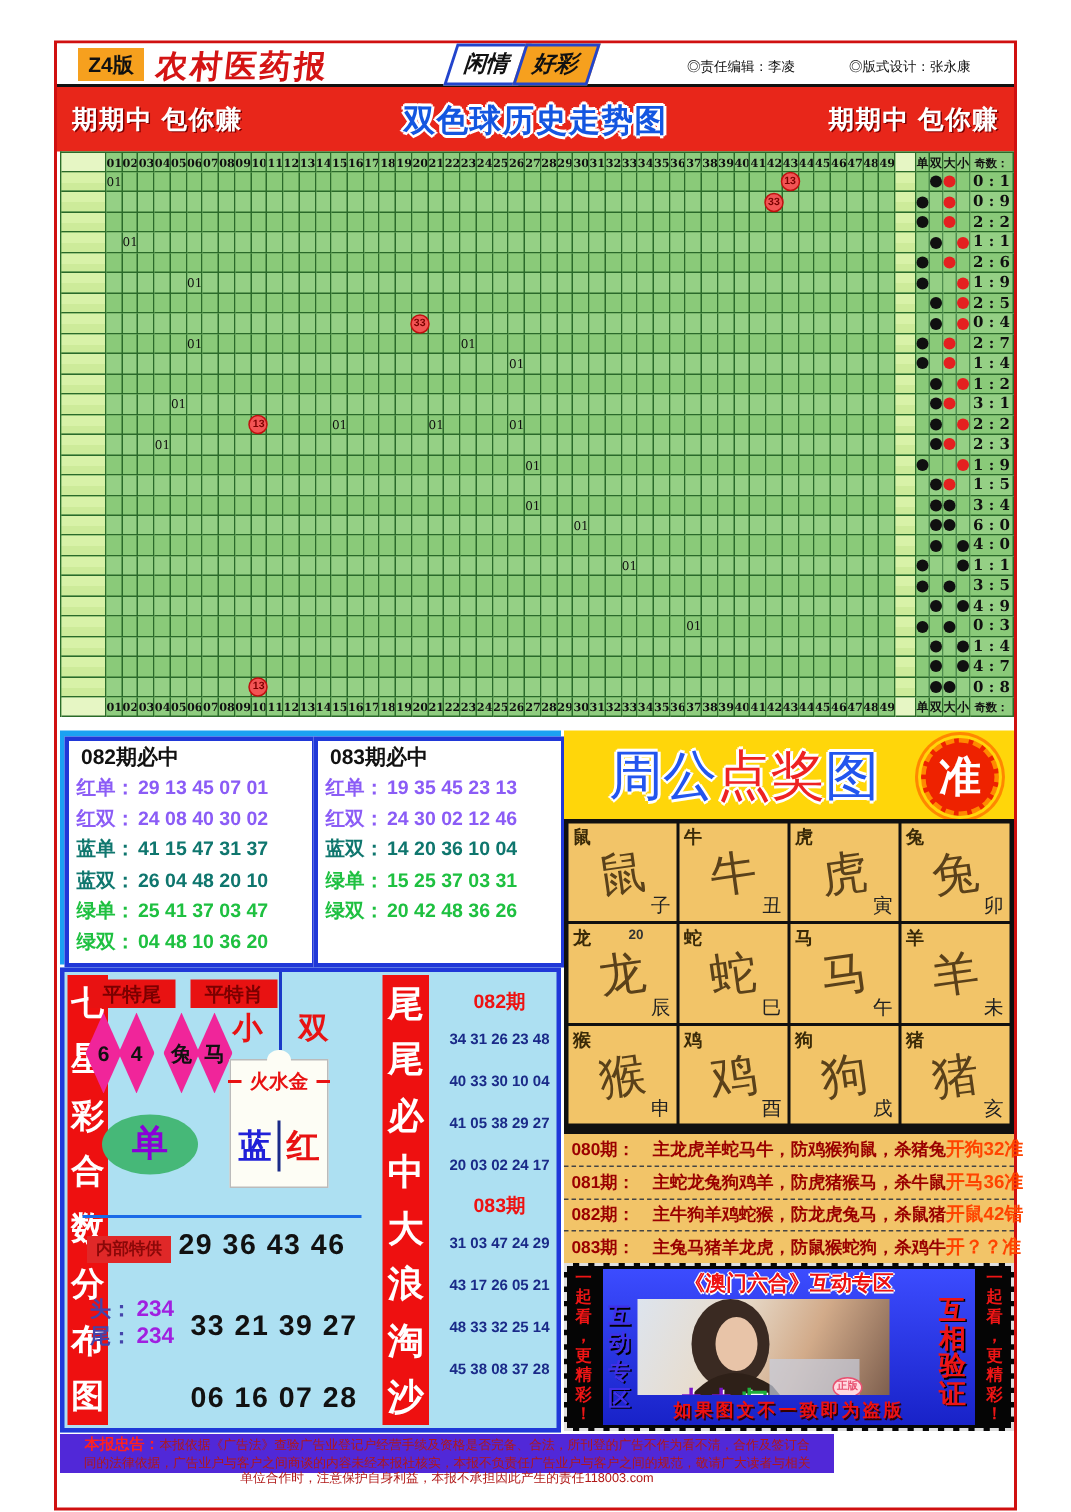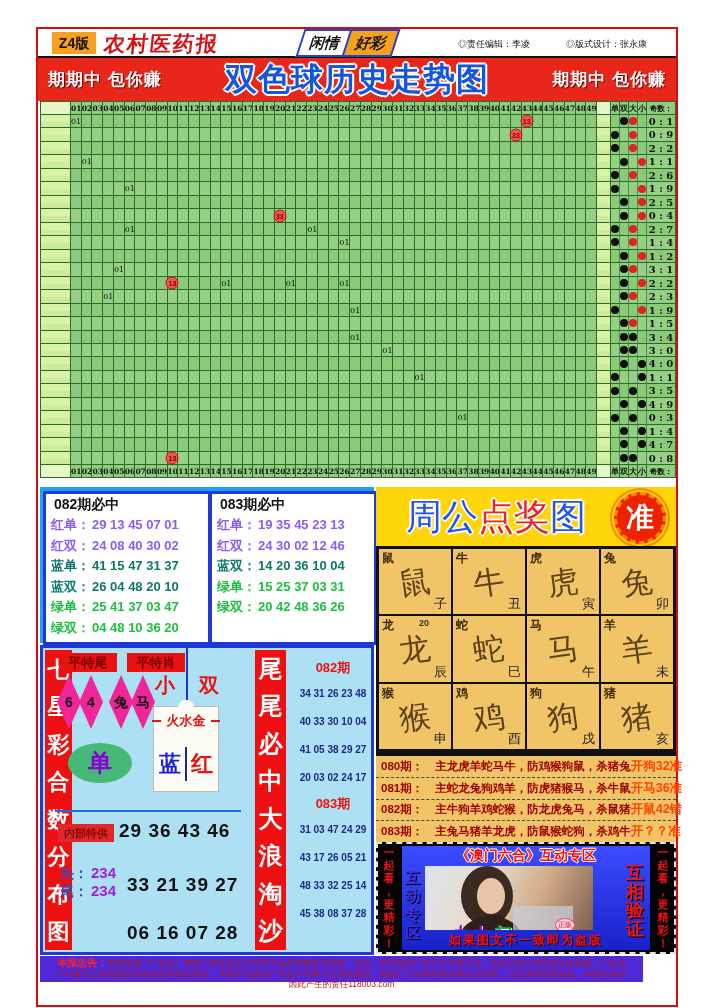--- a/index.html
+++ b/index.html
@@ -23,21 +23,21 @@
   #badge-right{background:#f6a01e;margin-left:-4px;}
   .credit{position:absolute;top:9px;font-size:9px;color:#111;}
   #credit-editor{left:420px;}
   #credit-design{left:528px;}
 
   
   #banner{position:absolute;left:0;top:29px;width:638px;height:43px;background:#e8261a;
           display:flex;align-items:center;justify-content:space-between;padding:0 10px;}
   .slogan{color:#fff;font-weight:bold;font-size:17px;letter-spacing:1px;
           text-shadow:1px 1px 0 #7a0000;white-space:nowrap;}
-  #banner-title{color:#1456e0;font-weight:bold;font-size:32px;letter-spacing:1px;white-space:nowrap;
+  #banner-title{color:#1456e0;font-weight:bold;font-size:21px;letter-spacing:1px;white-space:nowrap;
      font-family:"DejaVu Serif",serif;
      text-shadow:-2px 0 #fff,2px 0 #fff,0 -2px #fff,0 2px #fff,-1px -1px #fff,1px 1px #fff,-1px 1px #fff,1px -1px #fff;text-align:center;}
 
   
   #trend-grid{position:absolute;left:2px;top:72px;width:636px;height:377px;display:grid;
       grid-template-columns:30px repeat(49,10.74px) 14px repeat(4,9px) auto;
       grid-template-rows:13px repeat(26,13.47px) 13px;
       border-left:1px solid #2a6a2a;border-top:1px solid #2a6a2a;background:#8aca79;}
   .gc{border-right:1px solid #2a6a2a;border-bottom:1px solid #2a6a2a;position:relative;
       overflow:visible;background:#8aca79;}
@@ -170,21 +170,21 @@
   #mbadge{position:absolute;left:130px;top:52px;width:18px;height:12px;border:1px solid #e85070;
           border-radius:50%;background:#ffd8e0;color:#e85070;font-size:7px;text-align:center;
           line-height:12px;font-weight:bold;}
   #mvright{position:absolute;left:221px;top:18px;width:24px;height:74px;display:flex;flex-direction:column;
            align-items:center;justify-content:space-around;color:#ee1515;font-weight:bold;font-size:18px;
            text-shadow:1px 1px 0 #000;}
   #mnote{position:absolute;left:0;bottom:1px;width:100%;text-align:center;color:#ee1111;
          font-weight:bold;font-size:12px;letter-spacing:2px;text-shadow:1px 1px 0 #300;}
 
   
-  #disclaimer{position:absolute;left:2px;top:927px;width:603px;height:26px;background:#5128d8;
+  #disclaimer{position:absolute;left:2px;top:927px;width:516px;height:26px;background:#5128d8;
               color:#b01818;font-size:8.5px;line-height:10.5px;text-align:center;padding:2px 14px;}
   #disc-label{color:#ff2020;font-weight:bold;font-size:10px;}
 </style>
 </head>
 <body>
 
 <div id="page">
   <div id="frame">
 
     <div id="hdr">
@@ -1341,21 +1341,21 @@
         <div class="gc cell alt"></div>
         <div class="gc side"></div>
         <div class="gc dotcell alt"></div>
         <div class="gc dotcell alt">
           <span class="dot blk"></span>
         </div>
         <div class="gc dotcell alt">
           <span class="dot blk"></span>
         </div>
         <div class="gc dotcell alt"></div>
-        <div class="gc ratio alt">3 : 0</div>
+        <div class="gc ratio alt">6 : 0</div>
         <div class="gc side"></div>
         <div class="gc cell"></div>
         <div class="gc cell"></div>
         <div class="gc cell"></div>
         <div class="gc cell"></div>
         <div class="gc cell"></div>
         <div class="gc cell"></div>
         <div class="gc cell"></div>
         <div class="gc cell"></div>
         <div class="gc cell"></div>

